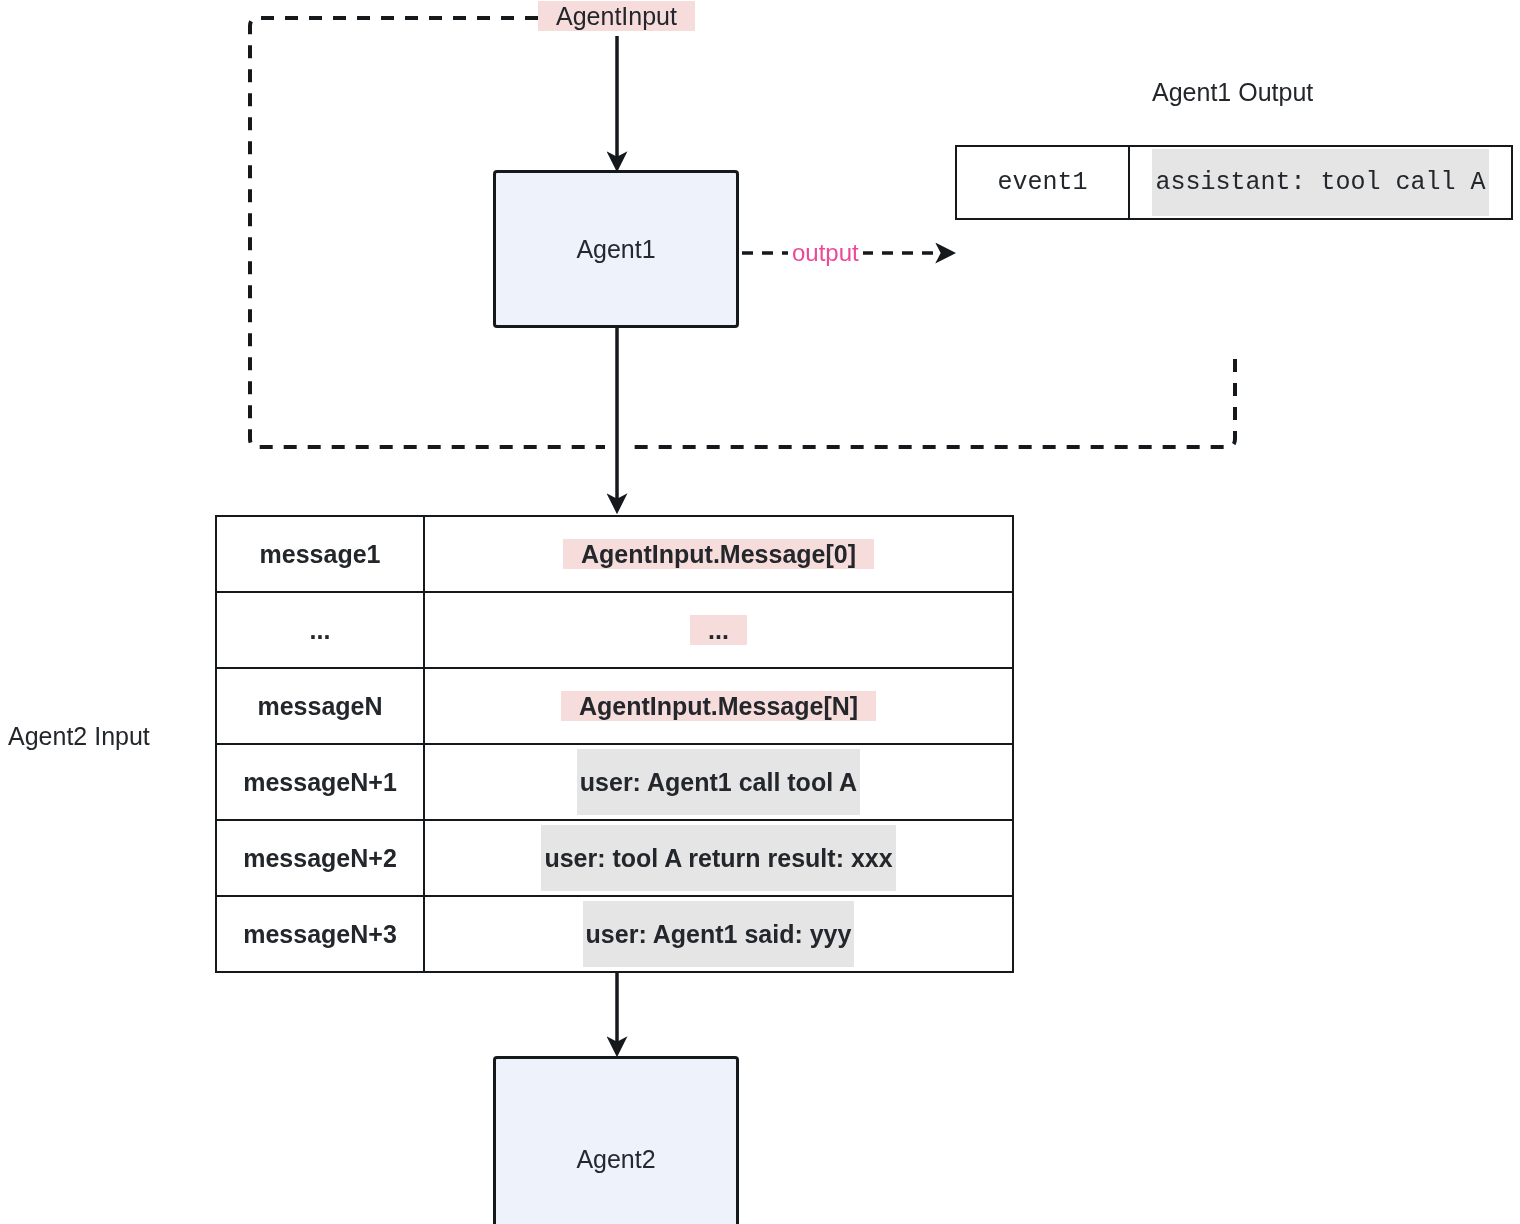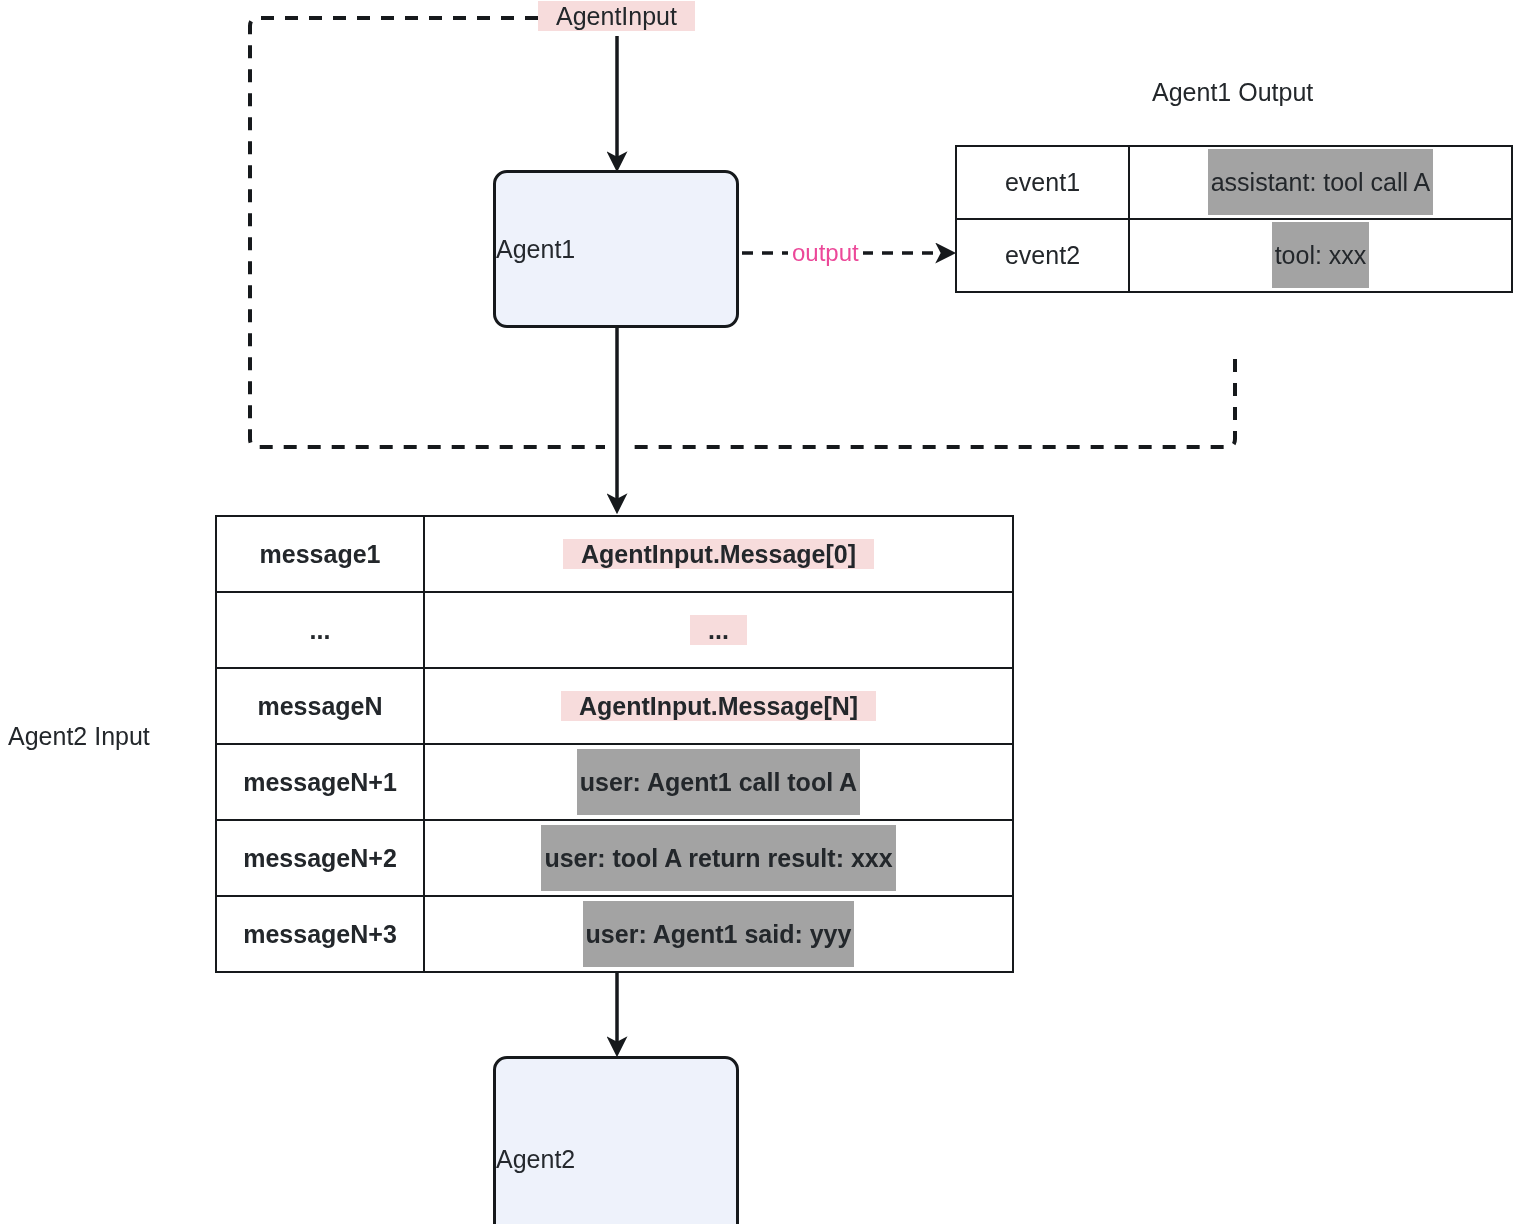--- a/index.html
+++ b/index.html
@@ -27,24 +27,24 @@
     height: 1224px;
     pointer-events: none;
   }
 
   
   .agent-node {
     position: absolute;
     box-sizing: border-box;
     background: #eef2fb;
     border: 3px solid #16191c;
-    border-radius: 14px;
+    border-radius: 4px;
     display: flex;
     align-items: center;
-    justify-content: flex-start;
+    justify-content: center;
     font-size: 25px;
     color: #25292e;
     z-index: 4;
   }
 
   
   .plain-label {
     position: absolute;
     font-size: 25px;
     color: #23272b;
@@ -61,21 +61,21 @@
     z-index: 6;
   }
 
   
   .hl-pink {
     background: #f7dcdc;
     padding: 1px 18px;
     white-space: nowrap;
   }
   .hl-cream {
-    background: #a3a3a3;
+    background: #e5e5e5;
     padding: 19px 3px;
     white-space: nowrap;
   }
 
   
   .grid-table {
     position: absolute;
     border-collapse: collapse;
     table-layout: fixed;
     background: #ffffff;
@@ -87,21 +87,21 @@
     color: #23272b;
     text-align: center;
     vertical-align: middle;
     padding: 0;
   }
   #agent1-output-table {
     left: 955px;
     top: 145px;
     width: 558px;
   }
-  #agent1-output-table td { height: 71px; }
+  #agent1-output-table td { height: 71px; font-family: Liberation Mono, monospace; }
   #agent1-output-table td.key-col { width: 171px; }
 
   #agent2-input-table {
     left: 215px;
     top: 515px;
     width: 799px;
     font-weight: bold;
   }
   #agent2-input-table td { height: 74px; }
   #agent2-input-table td.key-col { width: 206px; }
@@ -155,26 +155,20 @@
   <div class="table-caption" style="left:1152px; top:78px;">Agent1 Output</div>
 
   <table class="grid-table" id="agent1-output-table">
     <tbody>
       <tr>
         <td class="key-col">event1</td>
         <td>
           <span class="hl-cream">assistant: tool call A</span>
         </td>
       </tr>
-      <tr>
-        <td class="key-col">event2</td>
-        <td>
-          <span class="hl-cream">tool: xxx</span>
-        </td>
-      </tr>
     </tbody>
   </table>
 
   <div class="table-caption" style="left:8px; top:722px;">Agent2 Input</div>
 
   <table class="grid-table" id="agent2-input-table">
     <tbody>
       <tr>
         <td class="key-col">message1</td>
         <td>

